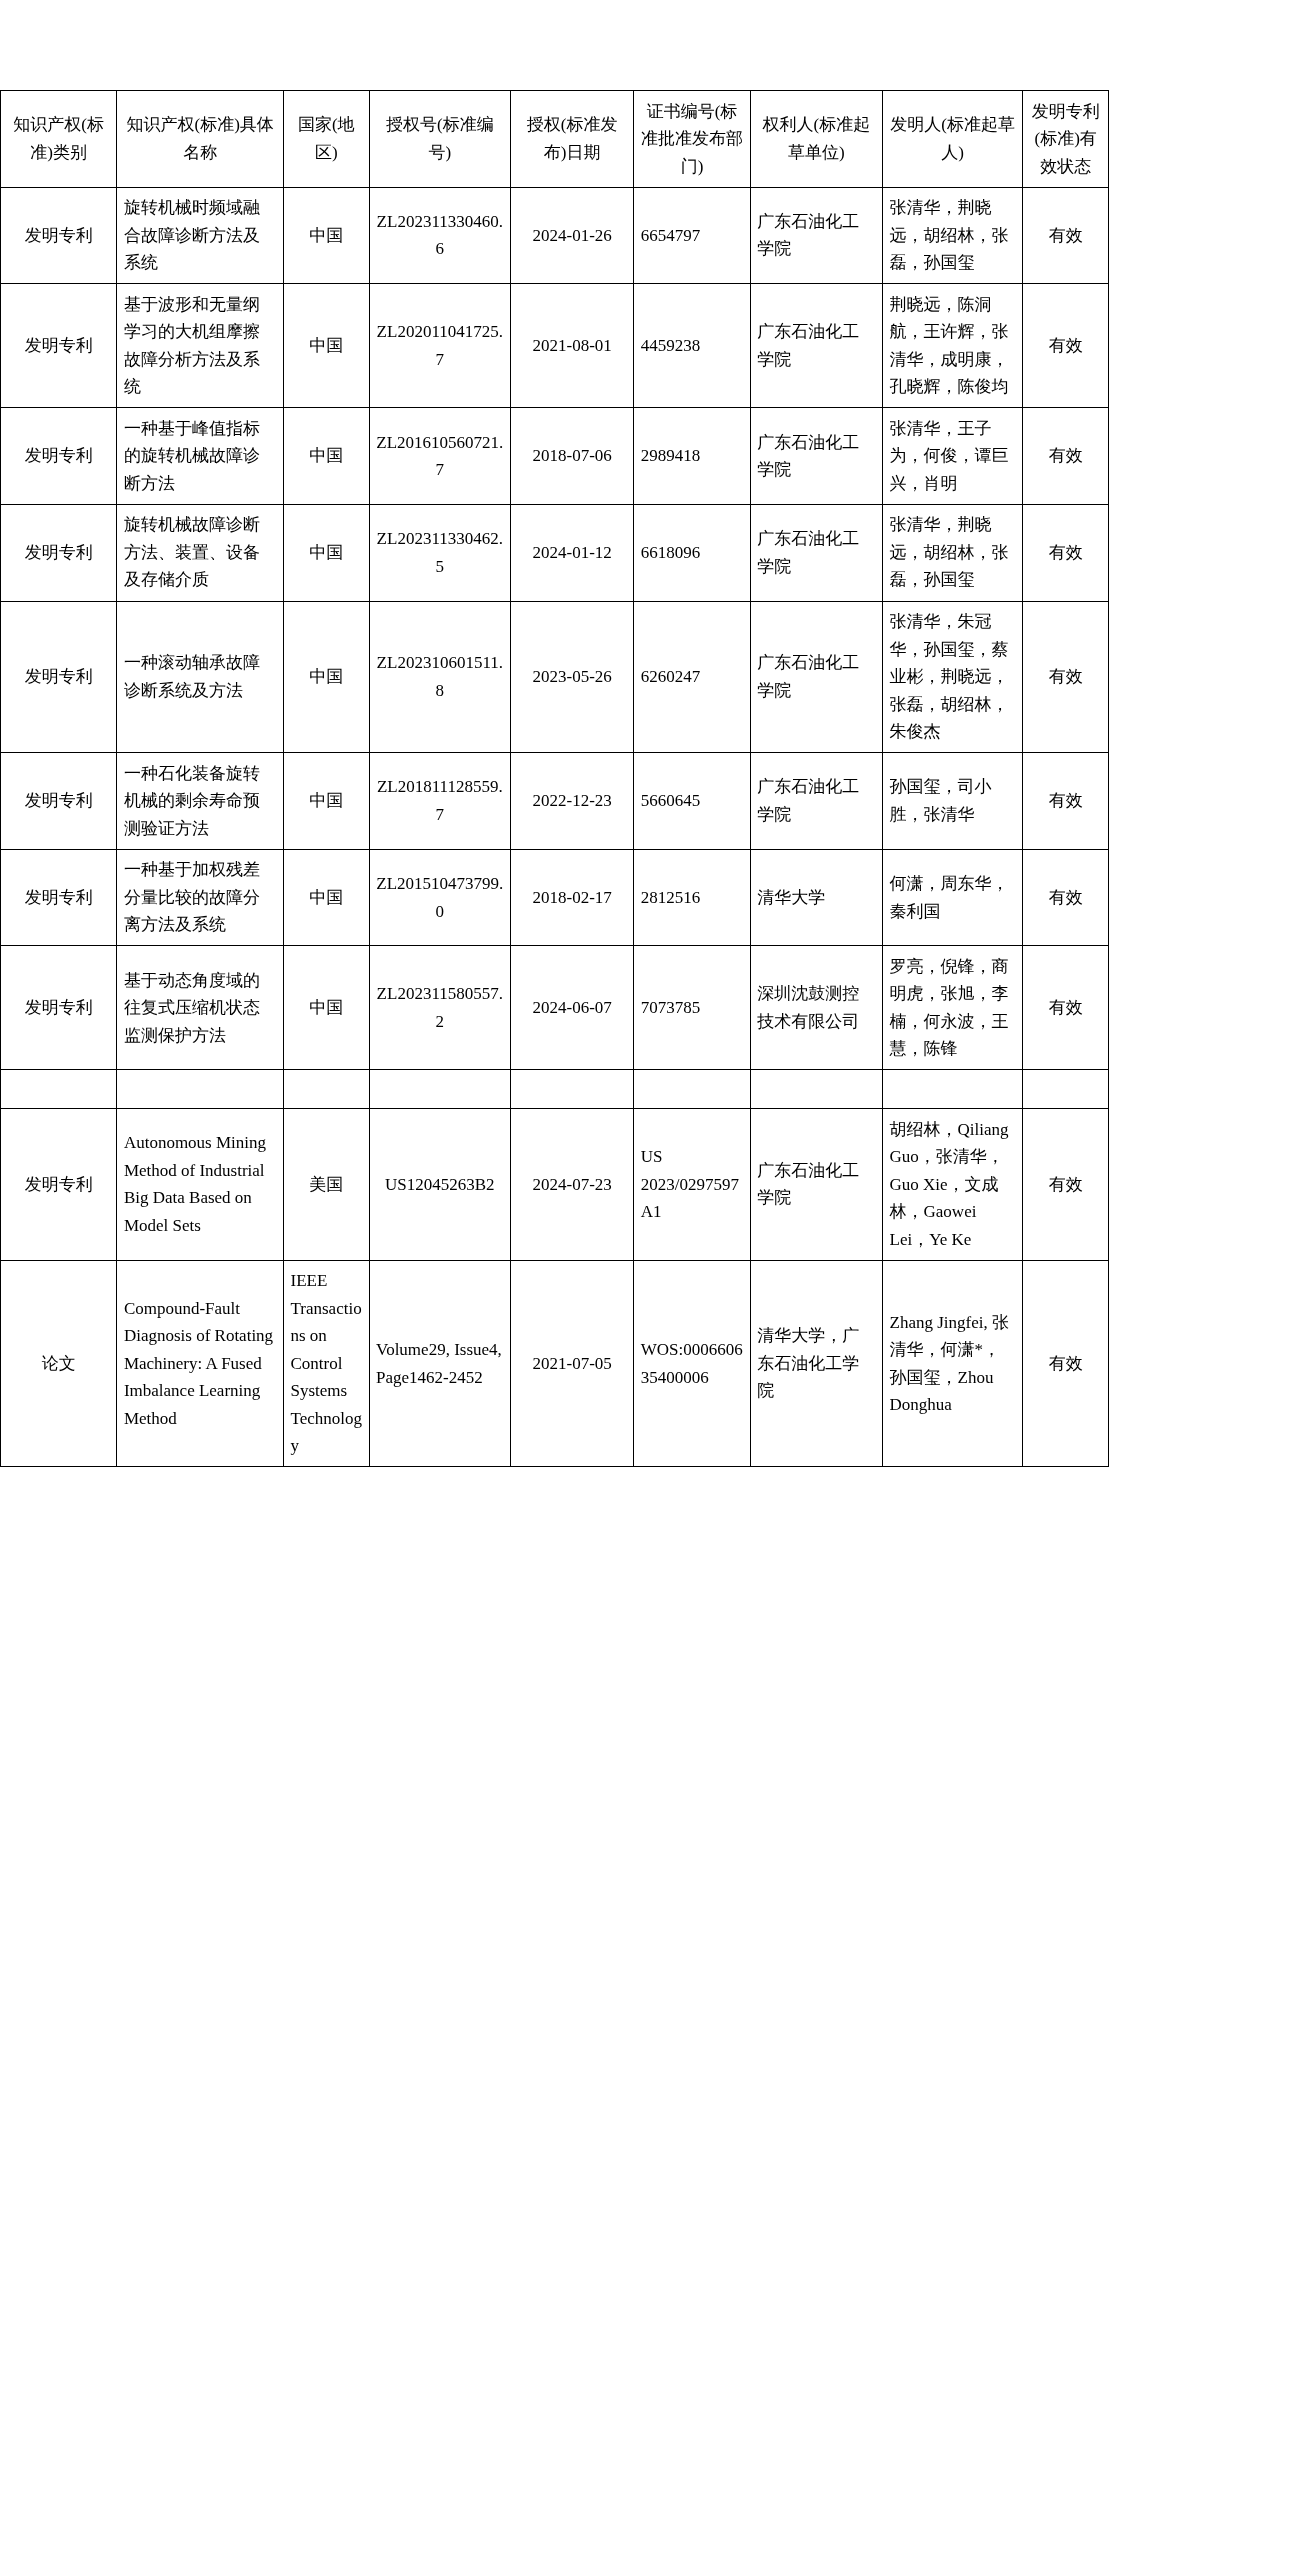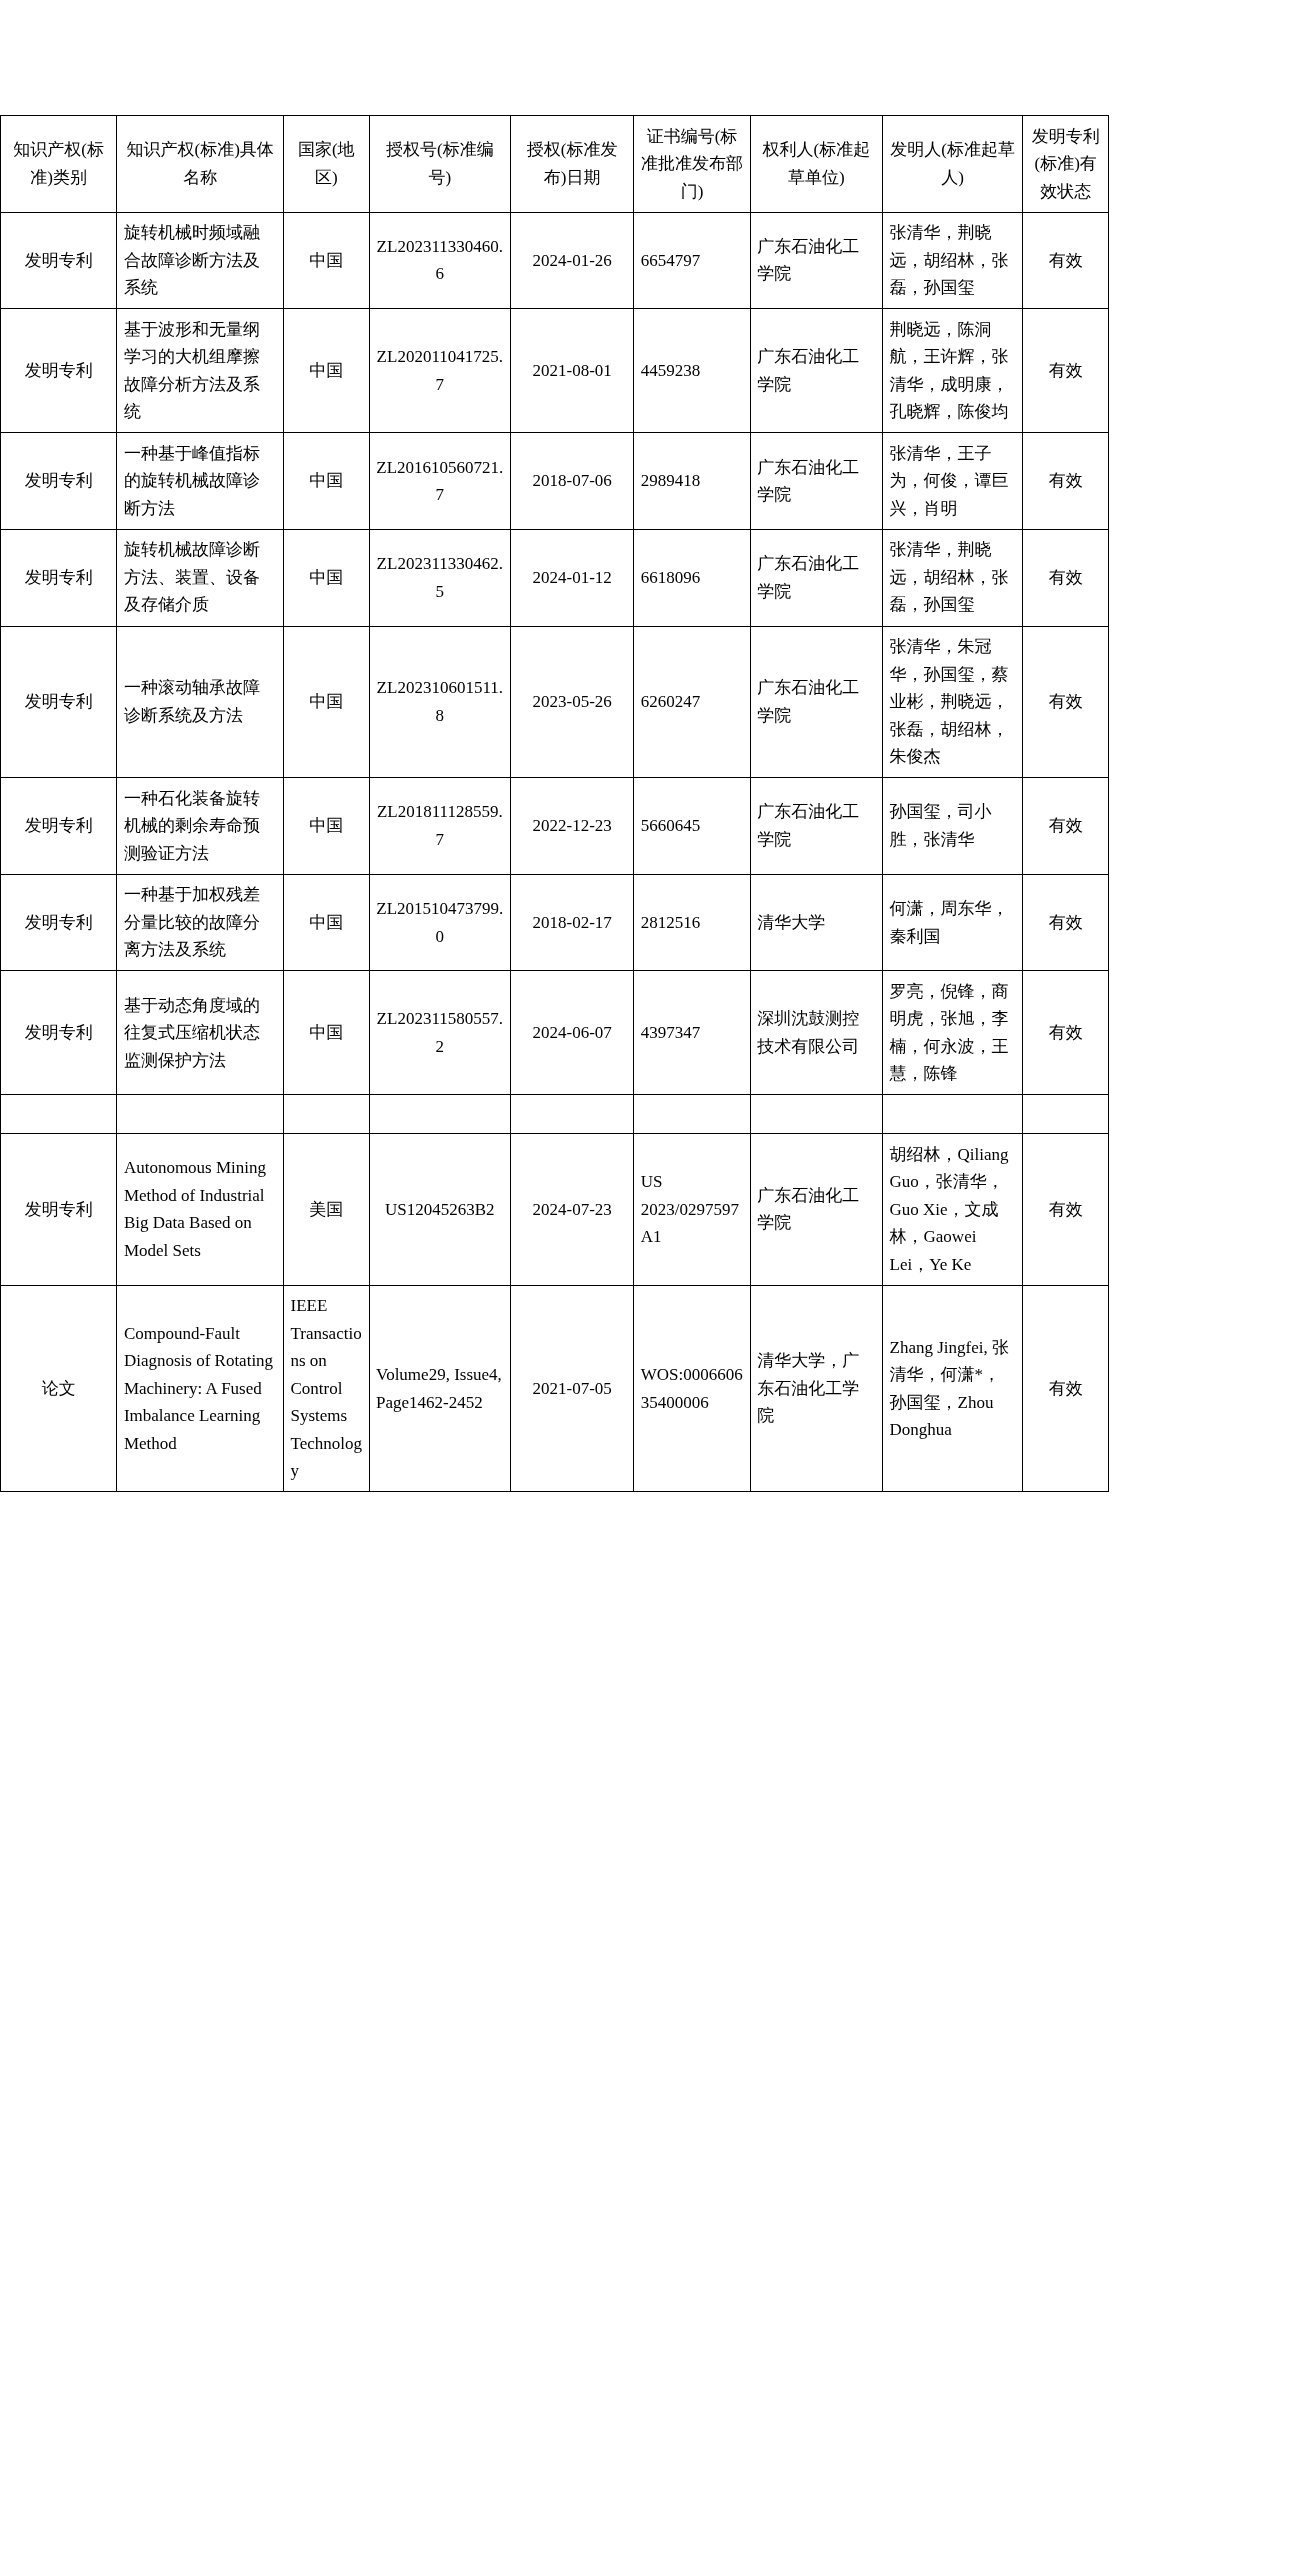--- a/index.html
+++ b/index.html
@@ -11,21 +11,21 @@
     width: 1299px;
     min-height: 2576px;
     font-family: "Liberation Serif", "DejaVu Serif", serif;
     color: #000000;
   }
   .page {
     position: relative;
     width: 1075px;
     min-height: 2576px;
     box-sizing: border-box;
-    padding: 115px 0 0 0;
+    padding: 90px 0 0 0;
   }
   .table-wrap {
     margin: 0 auto;
     width: 1109px;
   }
   table.ip-table {
     border-collapse: collapse;
     width: 100%;
     table-layout: fixed;
   }
@@ -188,21 +188,21 @@
           <td class="cell-left">何潇，周东华，秦利国</td>
           <td class="cell-center">有效</td>
         </tr>
 
         <tr>
           <td class="cell-center">发明专利</td>
           <td class="cell-left">基于动态角度域的往复式压缩机状态监测保护方法</td>
           <td class="cell-center">中国</td>
           <td class="cell-center">ZL202311580557.2</td>
           <td class="cell-center">2024-06-07</td>
-          <td class="cell-left">4397347</td>
+          <td class="cell-left">7073785</td>
           <td class="cell-left">深圳沈鼓测控技术有限公司</td>
           <td class="cell-left">罗亮，倪锋，商明虎，张旭，李楠，何永波，王慧，陈锋</td>
           <td class="cell-center">有效</td>
         </tr>
 
         <tr class="gap-row">
           <td class="edge"></td>
           <td></td>
           <td></td>
           <td></td>

